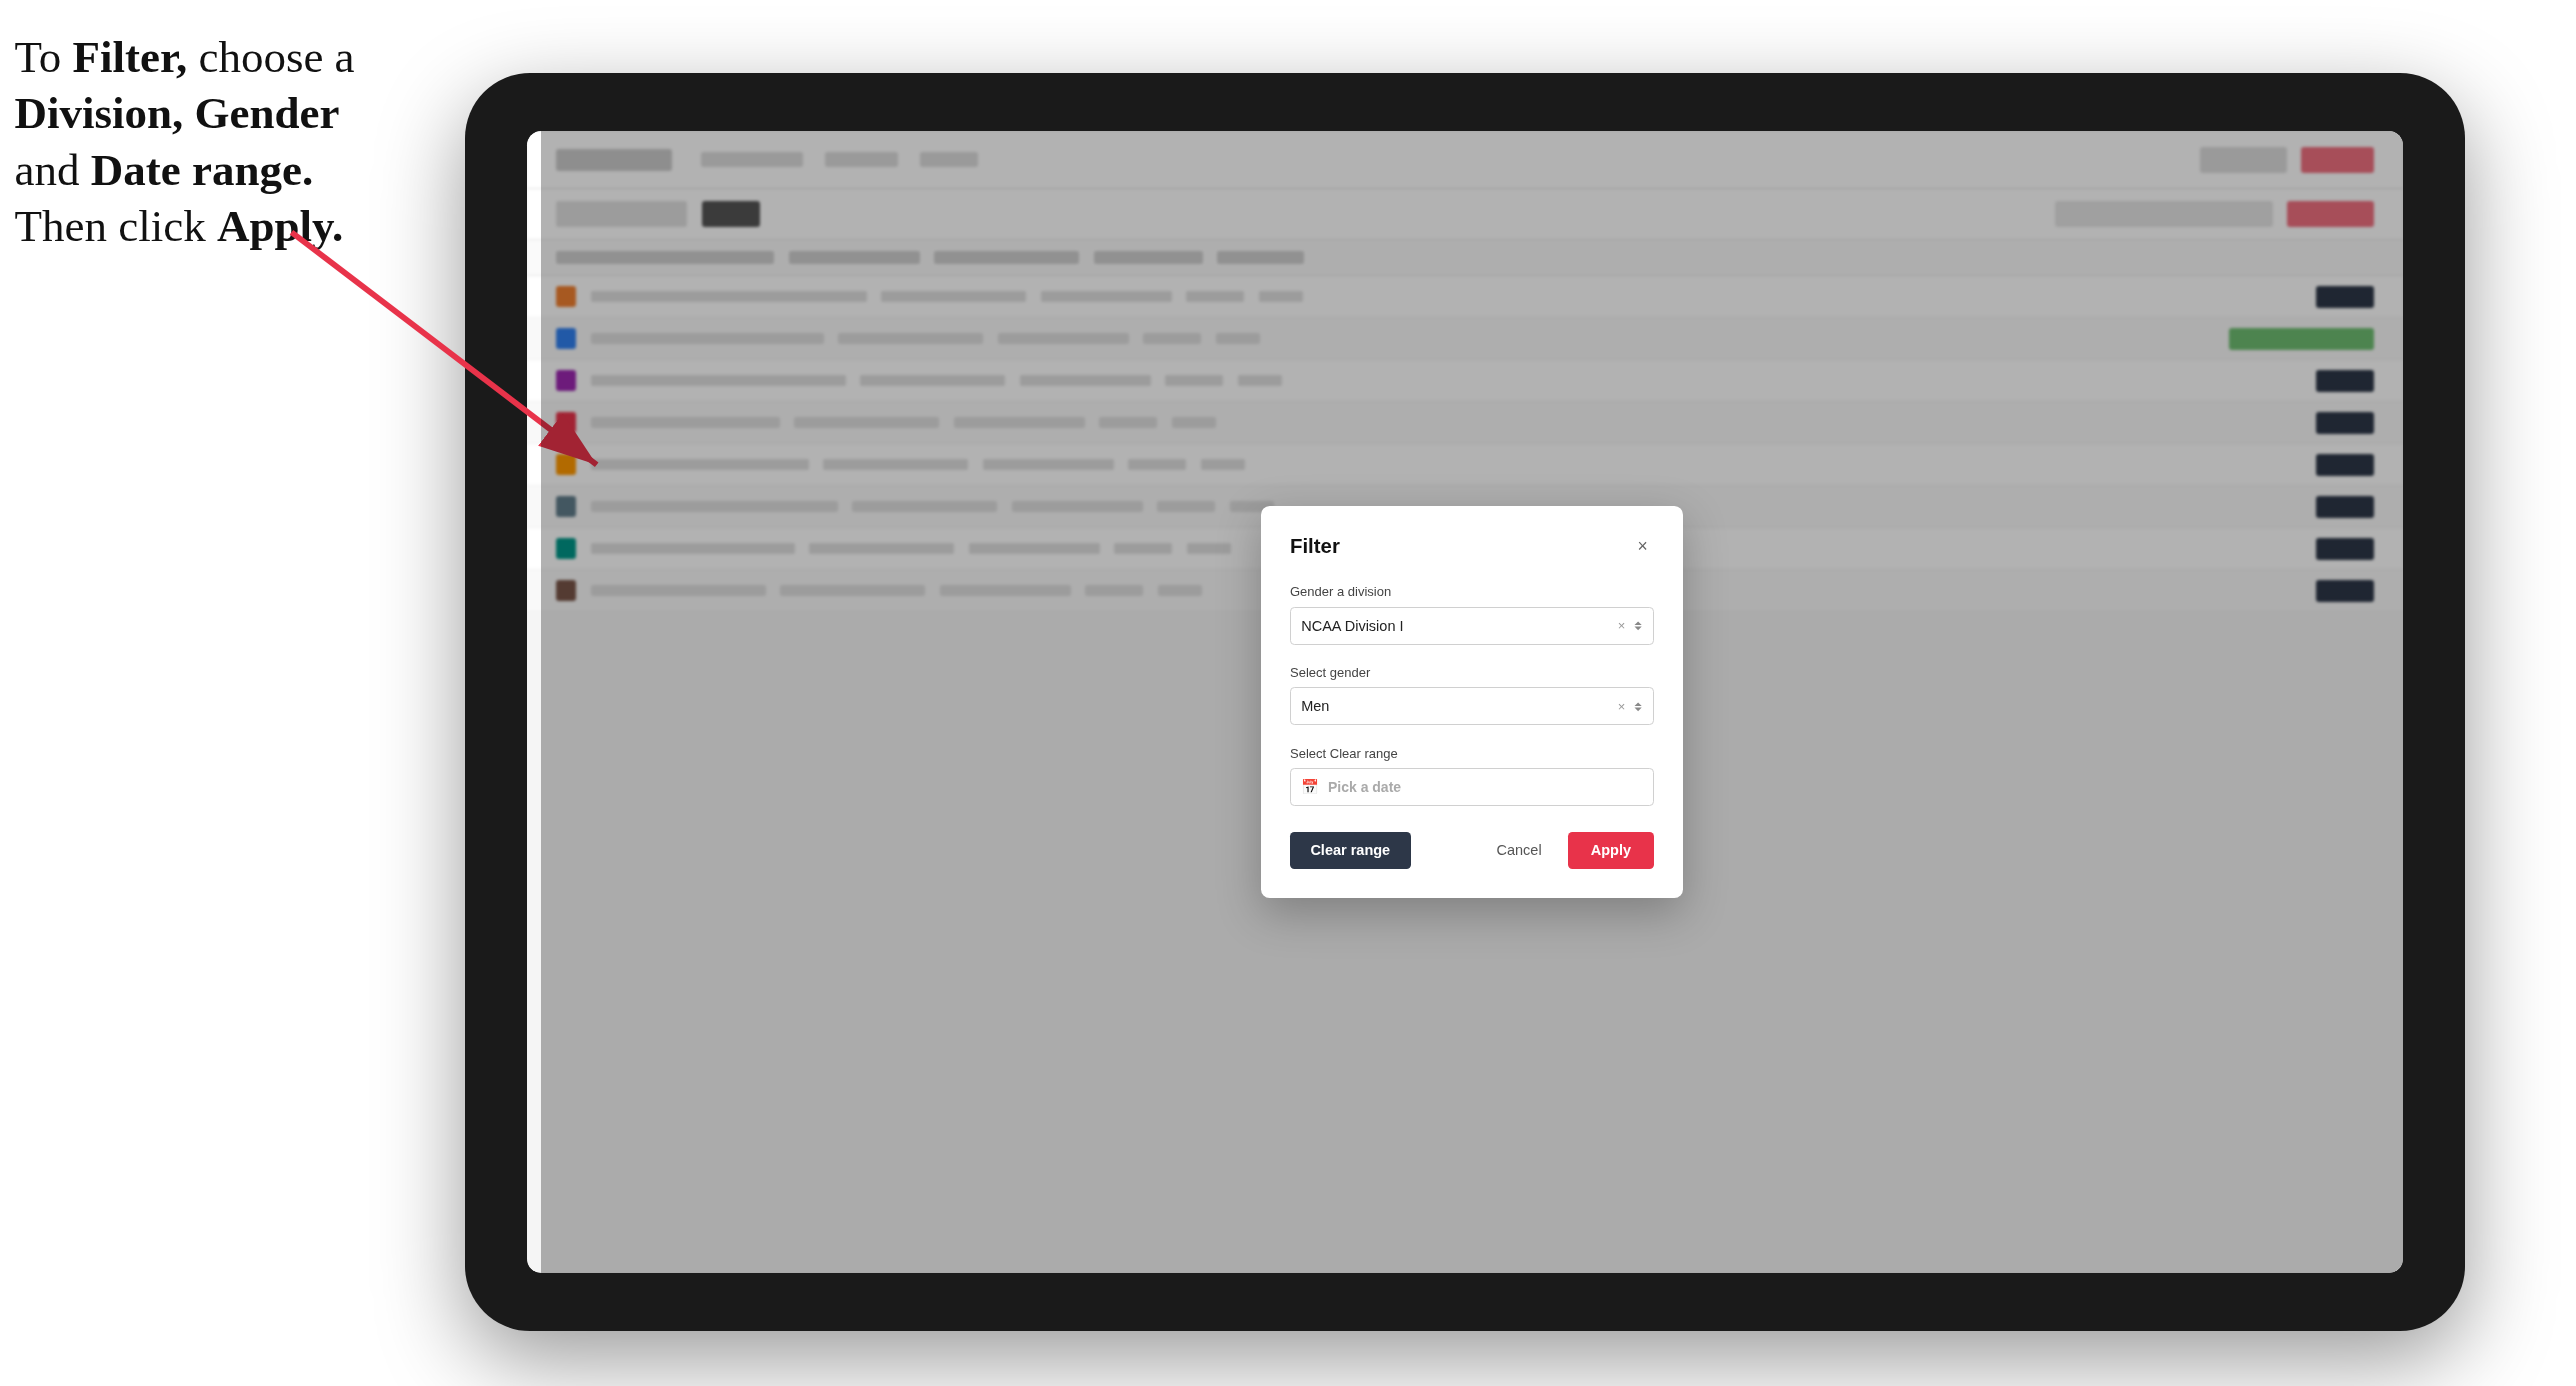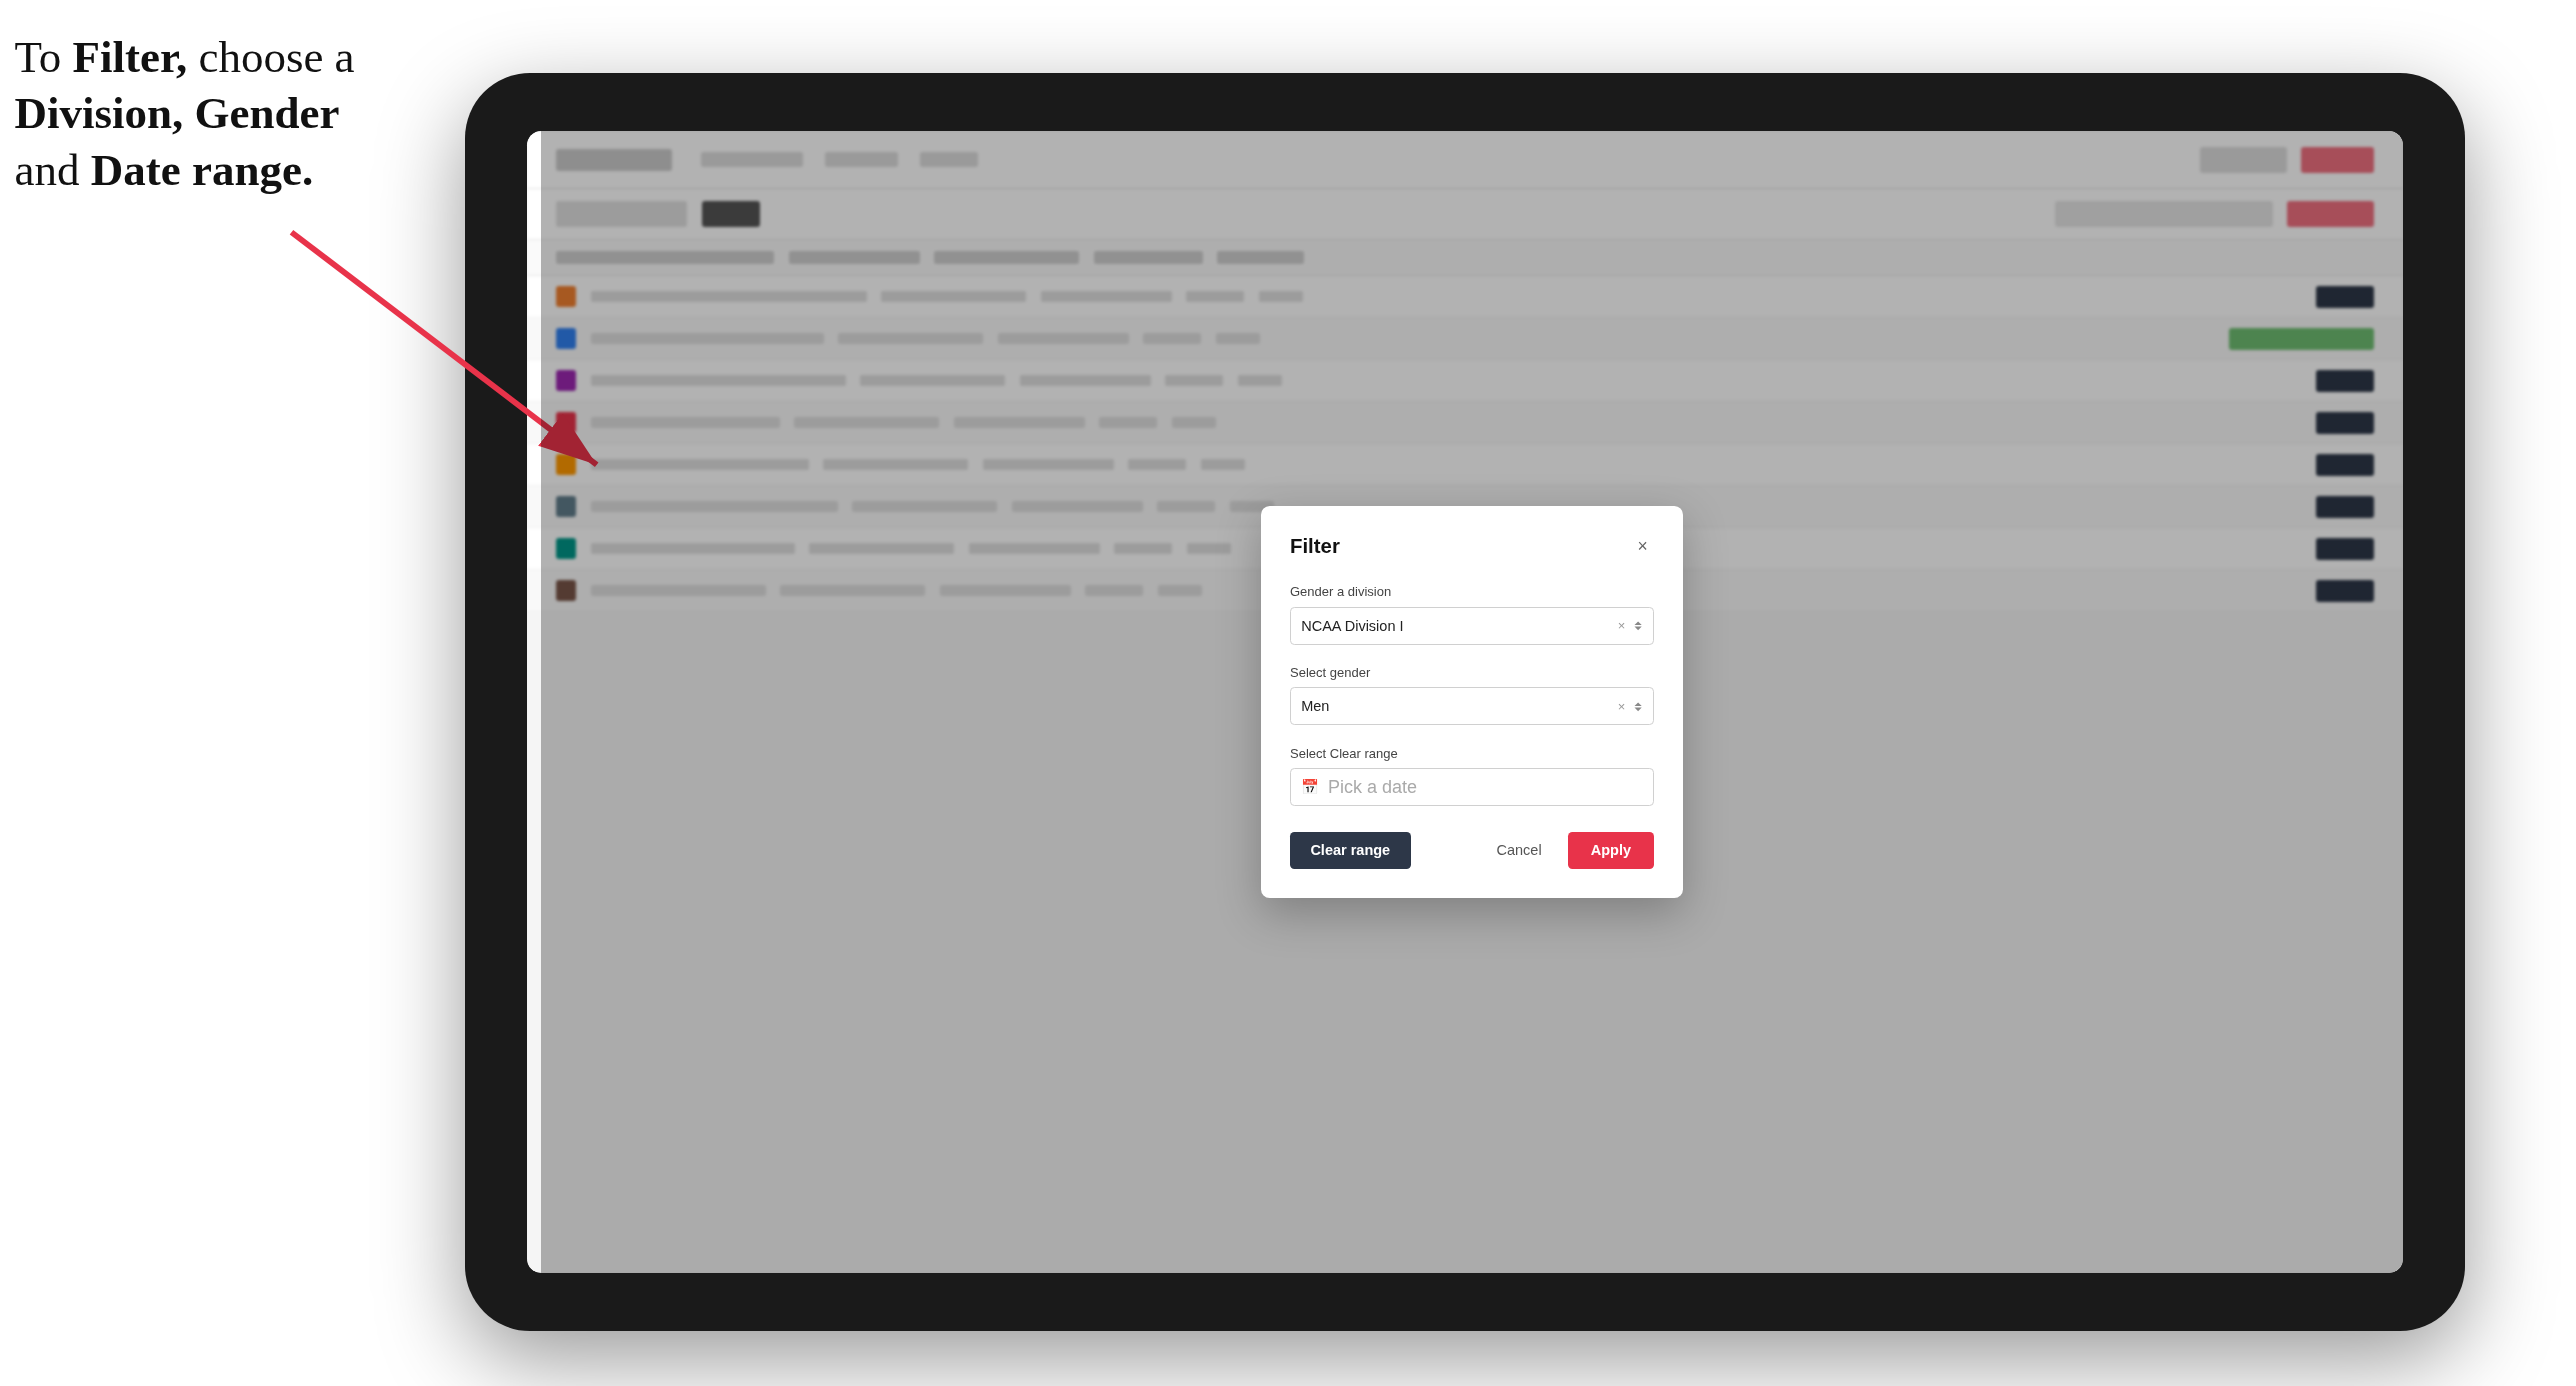--- a/index.html
+++ b/index.html
@@ -242,22 +242,23 @@
       height: 38px;
       gap: 8.7px;
     }
 
     .form-date-icon {
       color: #888;
       font-size: 14.5px;
     }
 
     .form-date-placeholder {
-      font-size: 18px;
+      font-size: 14px;
       color: #aaa;
+      font-weight: bold;
     }
 
     .modal-footer {
       display: flex;
       justify-content: space-between;
       align-items: center;
       margin-top: 26px;
     }
 
     .btn-clear {
@@ -309,20 +310,21 @@
       z-index: 5;
     }
   </style>
 </head>
 <body>
 
 <div class="instruction-text">
   <span>To <span class="bold">Filter,</span> choose a</span><br>
   <span class="bold">Division, Gender</span><br>
   <span>and <span class="bold">Date range.</span></span><br>
+  <span>Then click <span class="bold">Apply.</span></span>
 </div>
 
 <svg class="arrow-svg" viewBox="0 0 900 600">
   <defs>
     <marker id="arrowhead" markerWidth="10" markerHeight="7" refX="10" refY="3.5" orient="auto">
       <polygon points="0 0, 10 3.5, 0 7" fill="#e8334a"></polygon>
     </marker>
   </defs>
   <line x1="300" y1="120" x2="720" y2="440" stroke="#e8334a" stroke-width="8" marker-end="url(#arrowhead)"></line>
 </svg>

